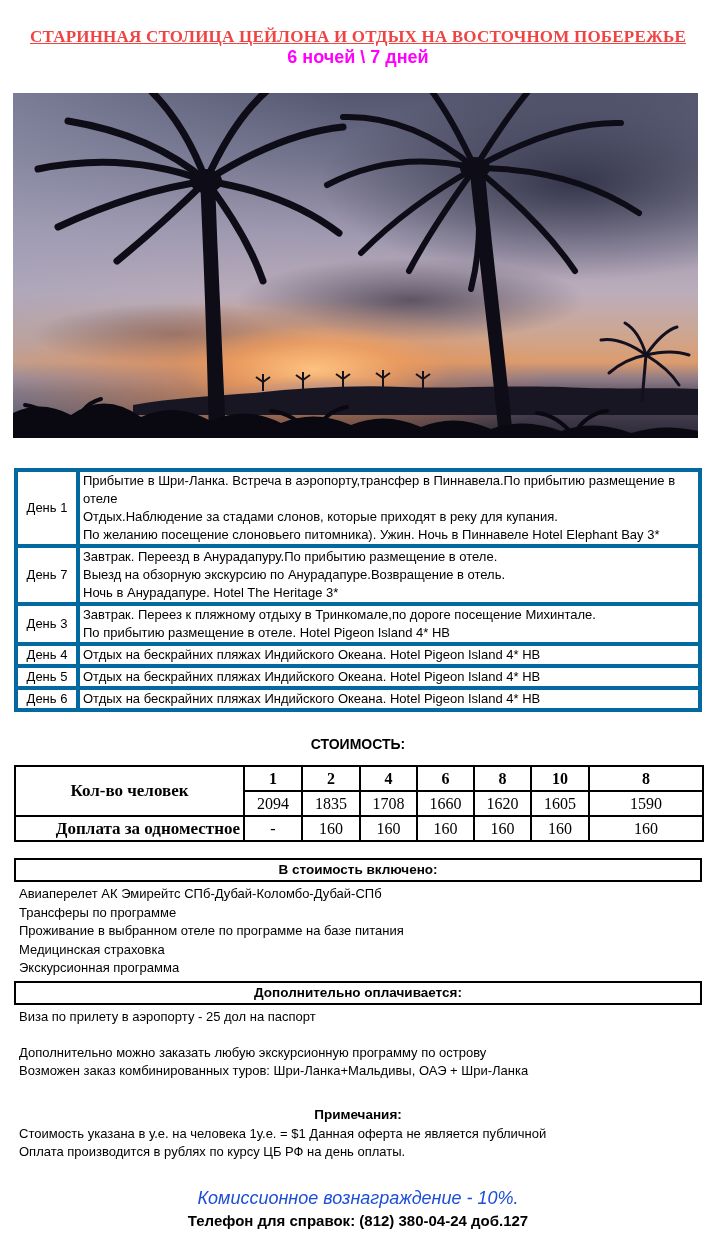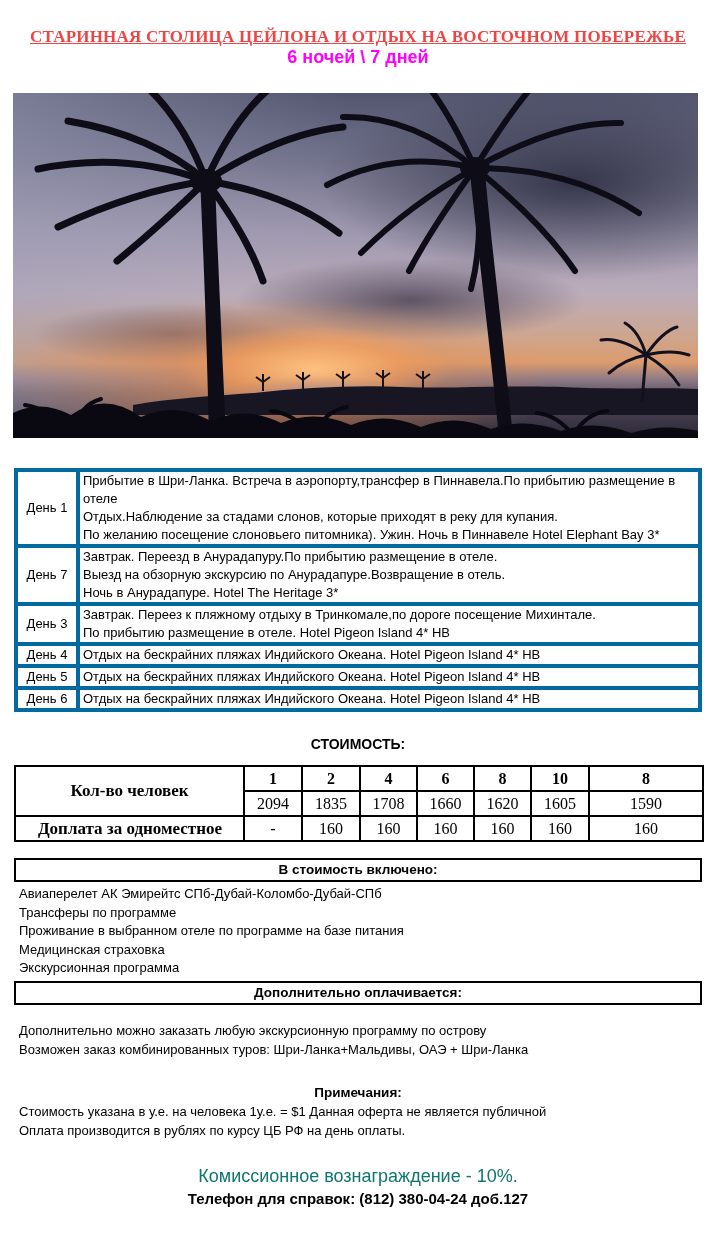--- a/index.html
+++ b/index.html
@@ -86,21 +86,21 @@
   }
   .price-table th { font-weight: bold; font-size: 16px; }
   .price-table .people-label {
     font-weight: bold;
     font-size: 17px;
     text-align: center;
   }
   .price-table .surcharge-label {
     font-weight: bold;
     font-size: 17px;
-    text-align: center;
+    text-align: right;
     padding-left: 4px;
   }
 
   .section-box {
     margin-top: 16px;
     border: 2px solid #000;
     text-align: center;
     font-weight: bold;
     font-size: 13.5px;
     padding: 2px 0 3px 0;
@@ -113,22 +113,23 @@
   .notes-heading {
     margin-top: 26px;
     text-align: center;
     font-weight: bold;
     font-size: 13.5px;
   }
 
   .commission {
     margin-top: 26px;
     text-align: center;
-    color: #0f766e;
+    color: #1d4ed8;
     font-size: 18px;
+    font-style: italic;
   }
   .phone {
     margin-top: 3px;
     text-align: center;
     font-weight: bold;
     font-size: 15px;
   }
 </style>
 </head>
 <body>
@@ -290,20 +291,23 @@
     <div class="section-box">В стоимость включено:</div>
     <div class="plain-lines">
       <div>Авиаперелет АК Эмирейтс СПб-Дубай-Коломбо-Дубай-СПб</div>
       <div>Трансферы по программе</div>
       <div>Проживание в выбранном отеле по программе на базе питания</div>
       <div>Медицинская страховка</div>
       <div>Экскурсионная программа</div>
     </div>
 
     <div class="section-box paid">Дополнительно оплачивается:</div>
+    <div class="plain-lines">
+      <div>Виза по прилету в аэропорту - 25 дол на паспорт</div>
+    </div>
 
     <div class="gap"></div>
     <div class="plain-lines">
       <div>Дополнительно можно заказать любую экскурсионную программу по острову</div>
       <div>Возможен заказ комбинированных туров: Шри-Ланка+Мальдивы, ОАЭ + Шри-Ланка</div>
     </div>
 
     <div class="notes-heading">Примечания:</div>
     <div class="plain-lines">
       <div>Стоимость указана в у.е. на человека 1у.е. = $1 Данная оферта не является публичной</div>

